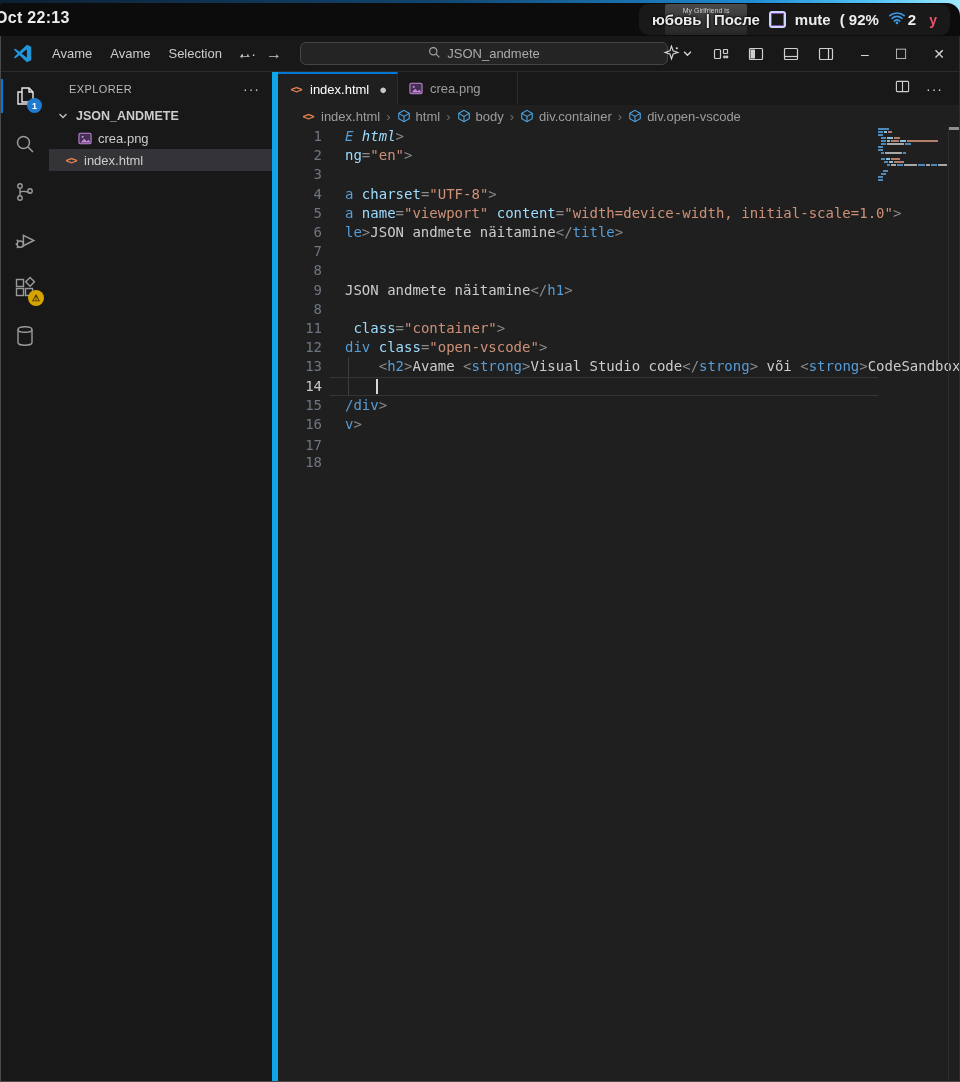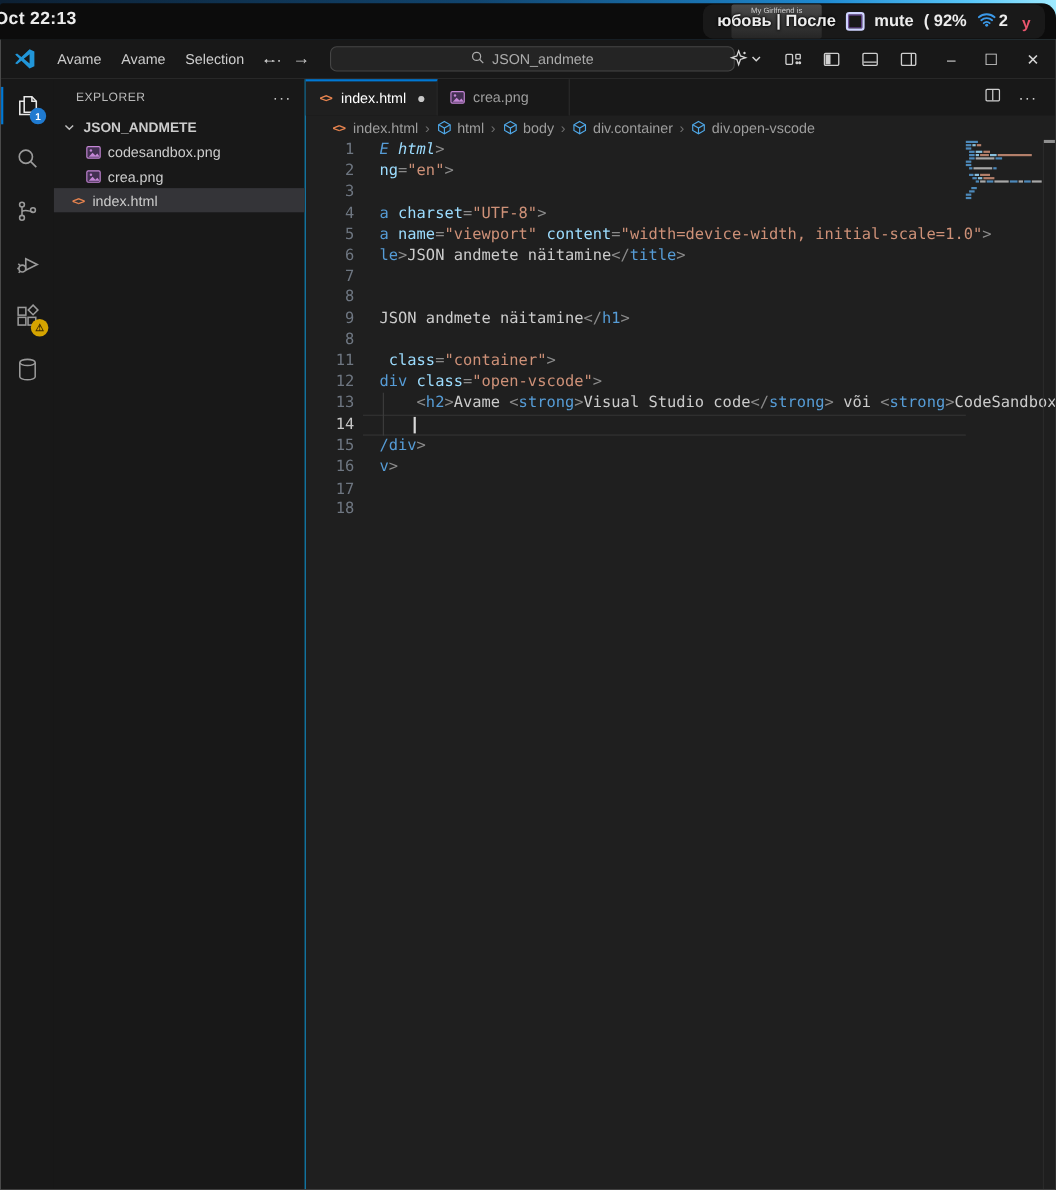--- a/index.html
+++ b/index.html
@@ -51,21 +51,21 @@
   .activitybar{position:absolute;top:36px;left:0;width:48px;bottom:0;background:#181818}
   .ab-item{position:relative;height:48px;display:flex;align-items:center;justify-content:center}
   .ab-item.active::before{content:'';position:absolute;left:0;top:7px;bottom:7px;width:2px;background:#0078d4}
   .badge{position:absolute;right:7px;bottom:7px;width:15px;height:15px;border-radius:50%;background:#1f7ad0;
     color:#fff;font-size:9px;font-weight:bold;display:flex;align-items:center;justify-content:center}
   .warn-badge{position:absolute;right:5px;bottom:6px;width:16px;height:16px;border-radius:50%;background:#d5a400;
     color:#402c00;font-size:9px;display:flex;align-items:center;justify-content:center;font-weight:bold}
 
   
   .sidebar{position:absolute;top:36px;left:48px;width:229px;bottom:0;background:#181818;
-    border-right:1px solid #0ea5e9;color:#cccccc}
+    border-right:6px solid #0ea5e9;color:#cccccc}
   .sb-header{height:33px;display:flex;align-items:center;padding:0 12px 0 20px;justify-content:space-between}
   .sb-title{font-size:11px;letter-spacing:.4px;color:#b9b9b9}
   .sb-more{color:#c5c5c5;font-size:14px;letter-spacing:1px}
   .tree-row{position:relative;height:22px;display:flex;align-items:center;font-size:13px;white-space:nowrap}
   .tree-row.selected{background:#343438}
   .tree-row .twisty{color:#c0c0c0;display:inline-flex;width:16px;justify-content:center}
   .tree-row .flabel{margin-left:5px}
   .tree-row.root .flabel{font-weight:bold;font-size:12.5px}
   .ficon{display:inline-flex;width:16px;justify-content:center;align-items:center}
   .html-glyph{color:#e8844f;font-family:"DejaVu Sans Mono",monospace;font-weight:bold;font-size:11px;letter-spacing:-1px}
@@ -254,30 +254,20 @@
       <span class="sb-more">···</span>
     </div>
     <div id="tree">
         <div class="tree-row root" style="padding-left: 6px;">
           <span class="twisty">
             <svg width="10" height="10" viewBox="0 0 10 10" fill="none" stroke="#c0c0c0" stroke-width="1.3">
               <path d="M1.5 3l3.5 3.5L8.5 3"></path>
             </svg>
           </span>
           <span class="flabel">JSON_ANDMETE</span>
-        </div>
-        <div class="tree-row" style="padding-left: 28px;">
-          <span class="ficon">
-            <svg width="14" height="13" viewBox="0 0 16 15">
-              <rect x="1" y="1.5" width="14" height="12" rx="1.5" fill="#433052" stroke="#c586d6" stroke-width="1.2"></rect>
-              <circle cx="5.3" cy="5.6" r="1.3" fill="#c586d6"></circle>
-              <path d="M3 12l4-4.2 3 3 2-2 2.5 3.2z" fill="#c586d6"></path>
-            </svg>
-          </span>
-          <span class="flabel">codesandbox.png</span>
         </div>
         <div class="tree-row" style="padding-left: 28px;">
           <span class="ficon">
             <svg width="14" height="13" viewBox="0 0 16 15">
               <rect x="1" y="1.5" width="14" height="12" rx="1.5" fill="#433052" stroke="#c586d6" stroke-width="1.2"></rect>
               <circle cx="5.3" cy="5.6" r="1.3" fill="#c586d6"></circle>
               <path d="M3 12l4-4.2 3 3 2-2 2.5 3.2z" fill="#c586d6"></path>
             </svg>
           </span>
           <span class="flabel">crea.png</span>

